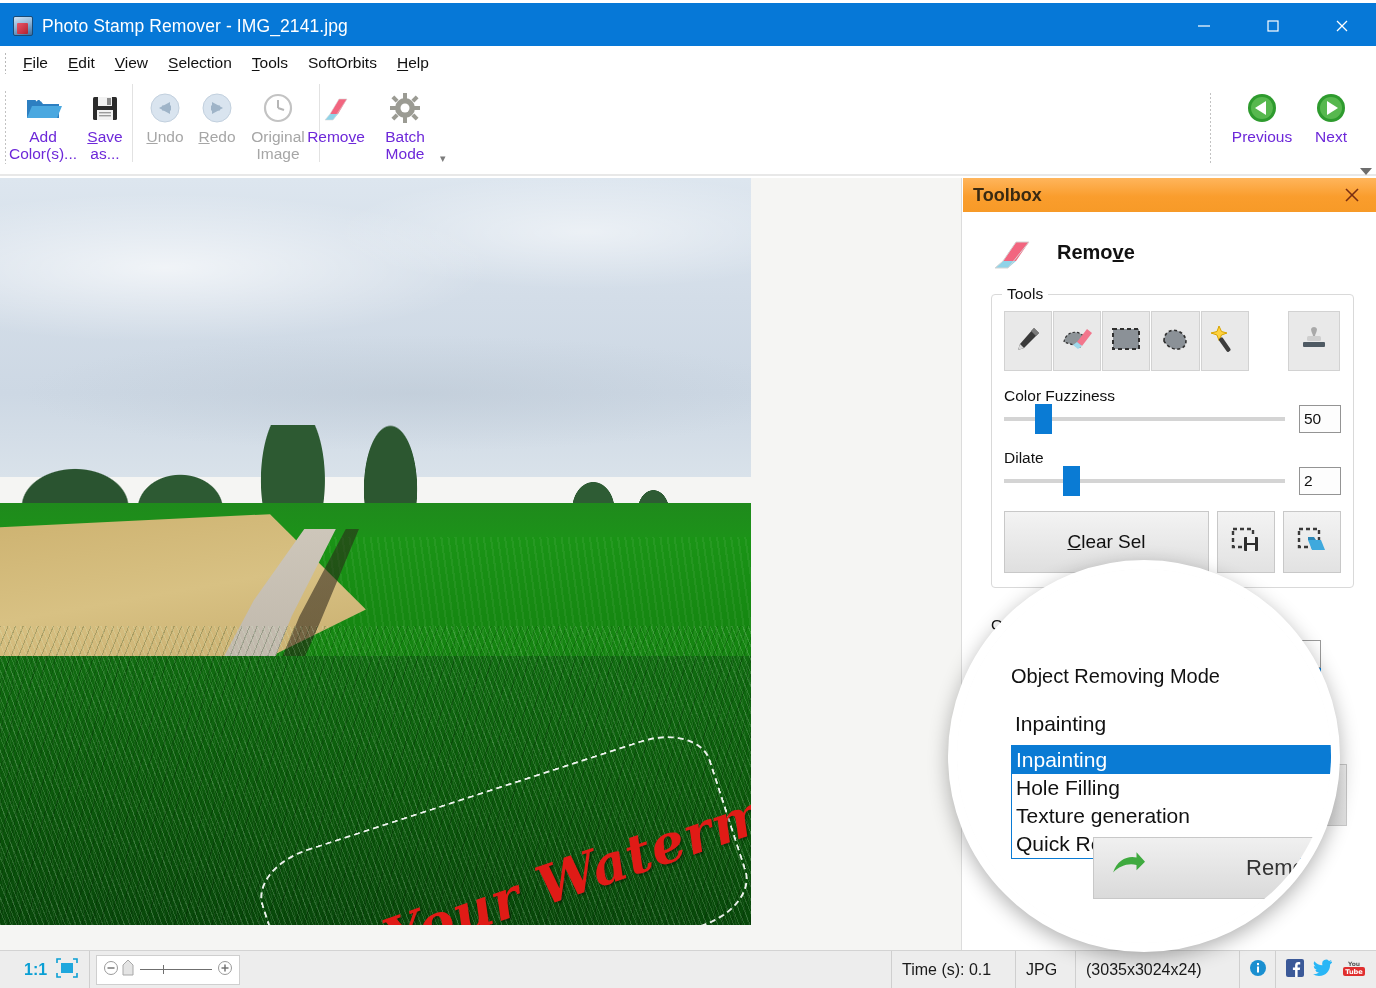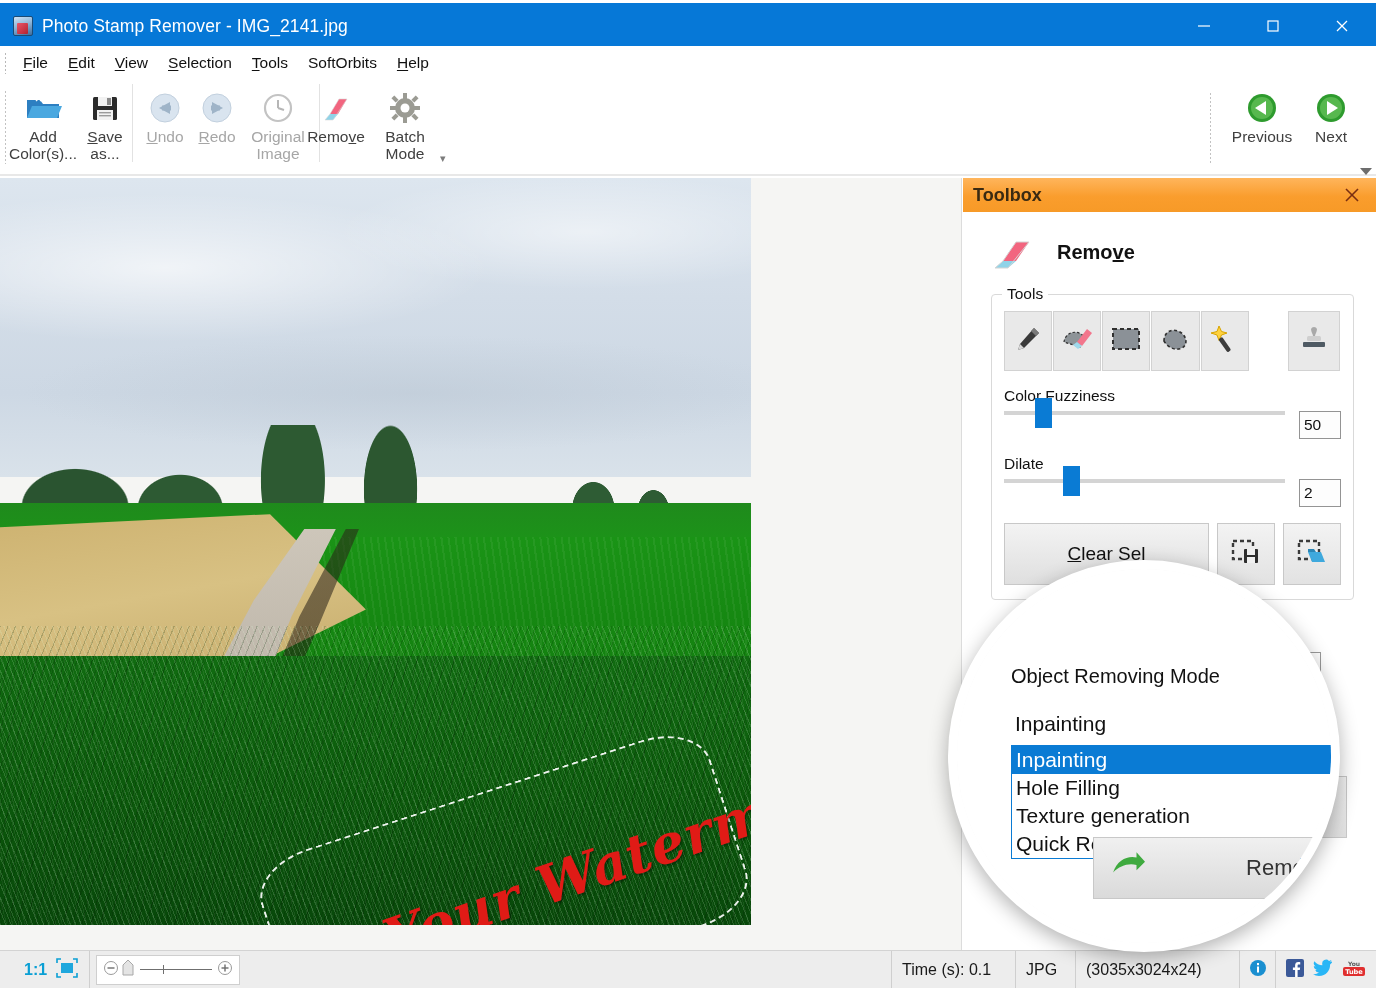--- a/index.html
+++ b/index.html
@@ -59,21 +59,21 @@
     position:absolute; left:4px; top:10px; width:3px; height:74px;
     background-image: radial-gradient(#c2c2c2 40%, transparent 41%);
     background-size: 3px 4px;
   }
   .rb-group { position: absolute; top: 4px; height: 88px; display: flex; align-items: flex-start; }
   .rb-btn {
     display: flex; flex-direction: column; align-items: center;
     width: 62px; padding-top: 4px; text-align: center; cursor: default;
   }
   .rb-btn .glyph { height: 40px; display: flex; align-items: center; justify-content: center; }
-  .rb-btn .lbl { font-size: 15.5px; line-height: 17px; color: #404040; }
+  .rb-btn .lbl { font-size: 15.5px; line-height: 17px; color: #6d28d9; }
   .rb-btn.disabled .lbl { color: #a6a6a6; }
   .rb-sep { width: 1px; height: 78px; background: #e2e2e2; margin: 0 6px; align-self: flex-start; }
   .rb-dropdown-caret {
     position: absolute; font-size: 11px; color: #7c7c7c;
   }
   .nav-grip {
     position:absolute; left:0px; top:8px; width:3px; height:72px;
     background-image: radial-gradient(#c2c2c2 40%, transparent 41%);
     background-size: 3px 4px;
   }
@@ -196,21 +196,21 @@
     padding: 0 5px; font-size: 15.5px; color: #111;
   }
   .tool-row { display: flex; align-items: center; gap: 0px; }
   .tool-btn {
     width: 57px; height: 60px; background: #e9e9e9; border: 1px solid #d2d2d2;
     display: flex; align-items: center; justify-content: center; margin-right: 1px;
   }
   .tool-btn.gap { margin-left: 38px; width: 62px; }
 
   .slider-label { font-size: 15.5px; color: #111; margin-top: 16px; }
-  .slider-row { display: flex; align-items: flex-start; margin-top: 6px; }
+  .slider-row { display: flex; align-items: center; }
   .slider-track {
     position: relative; flex: 1; height: 4px; background: #d4d4d4; margin-right: 14px;
   }
   .slider-thumb {
     position: absolute; top: -13px; width: 17px; height: 30px; background: #0a7bd4;
   }
   .spin-box {
     width: 42px; height: 28px; border: 1px solid #949494; background: #fdfdfd;
     font-size: 15.5px; color: #111; padding-left: 4px; line-height: 26px;
   }

